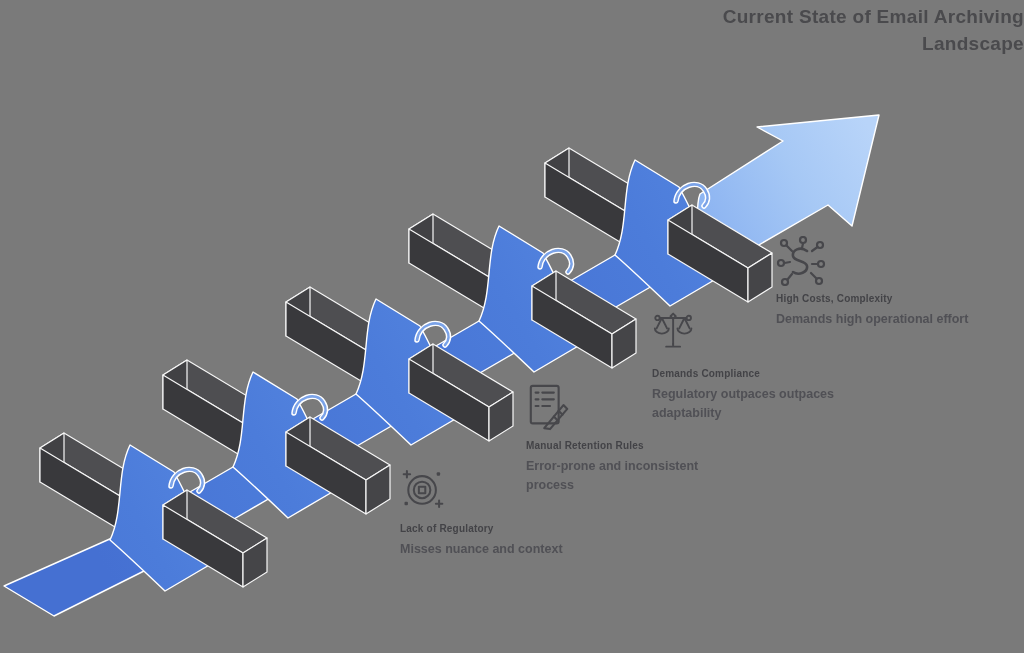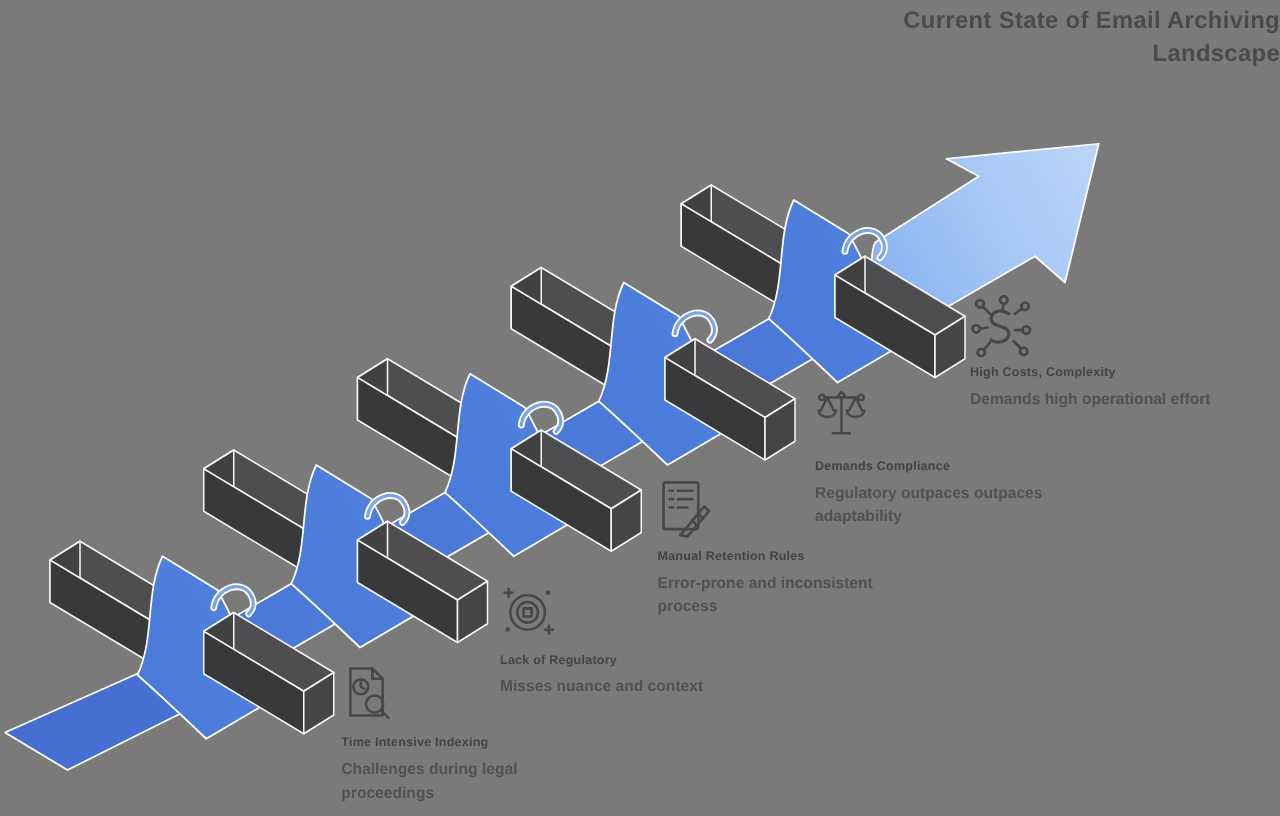--- a/index.html
+++ b/index.html
@@ -109,35 +109,20 @@
       <use href="#bar3d" transform="translate(310,417)"></use>
       <use href="#bar3d" transform="translate(433,344)"></use>
       <use href="#bar3d" transform="translate(556,271)"></use>
       <use href="#bar3d" transform="translate(692,205)"></use>
     </g>
   </svg>
 
   <div class="page-title">Current State of Email Archiving
 Landscape</div>
 
-  <div class="item" style="left:273px;top:532px;">
-    <div class="icon">
-      <svg viewBox="0 0 50 50" width="46" height="46">
-        <path d="M8,3 H27 L36,12 V44 H8 Z"></path>
-        <path d="M27,3 V12 H36"></path>
-        <circle cx="17" cy="19" r="6.5"></circle>
-        <path d="M17,15.5 V19 L20,20.5"></path>
-        <circle cx="29" cy="34" r="7.5"></circle>
-        <path d="M34.5,39.5 L41,46"></path>
-      </svg>
-    </div>
-    <h3>Time Intensive Indexing</h3>
-    <p>Challenges during legal
-proceedings</p>
-  </div>
 
   <div class="item" style="left:400px;top:466px;">
     <div class="icon">
       <svg viewBox="0 0 50 50" width="46" height="46">
         <circle cx="24" cy="26" r="15"></circle>
         <circle cx="24" cy="26" r="9"></circle>
         <rect x="20.5" y="22.5" width="7" height="7"></rect>
         <path d="M4,9 H11 M7.5,5.5 V12.5"></path>
         <path d="M39,41 H46 M42.5,37.5 V44.5"></path>
         <rect x="41" y="8" width="1.5" height="1.5"></rect>

